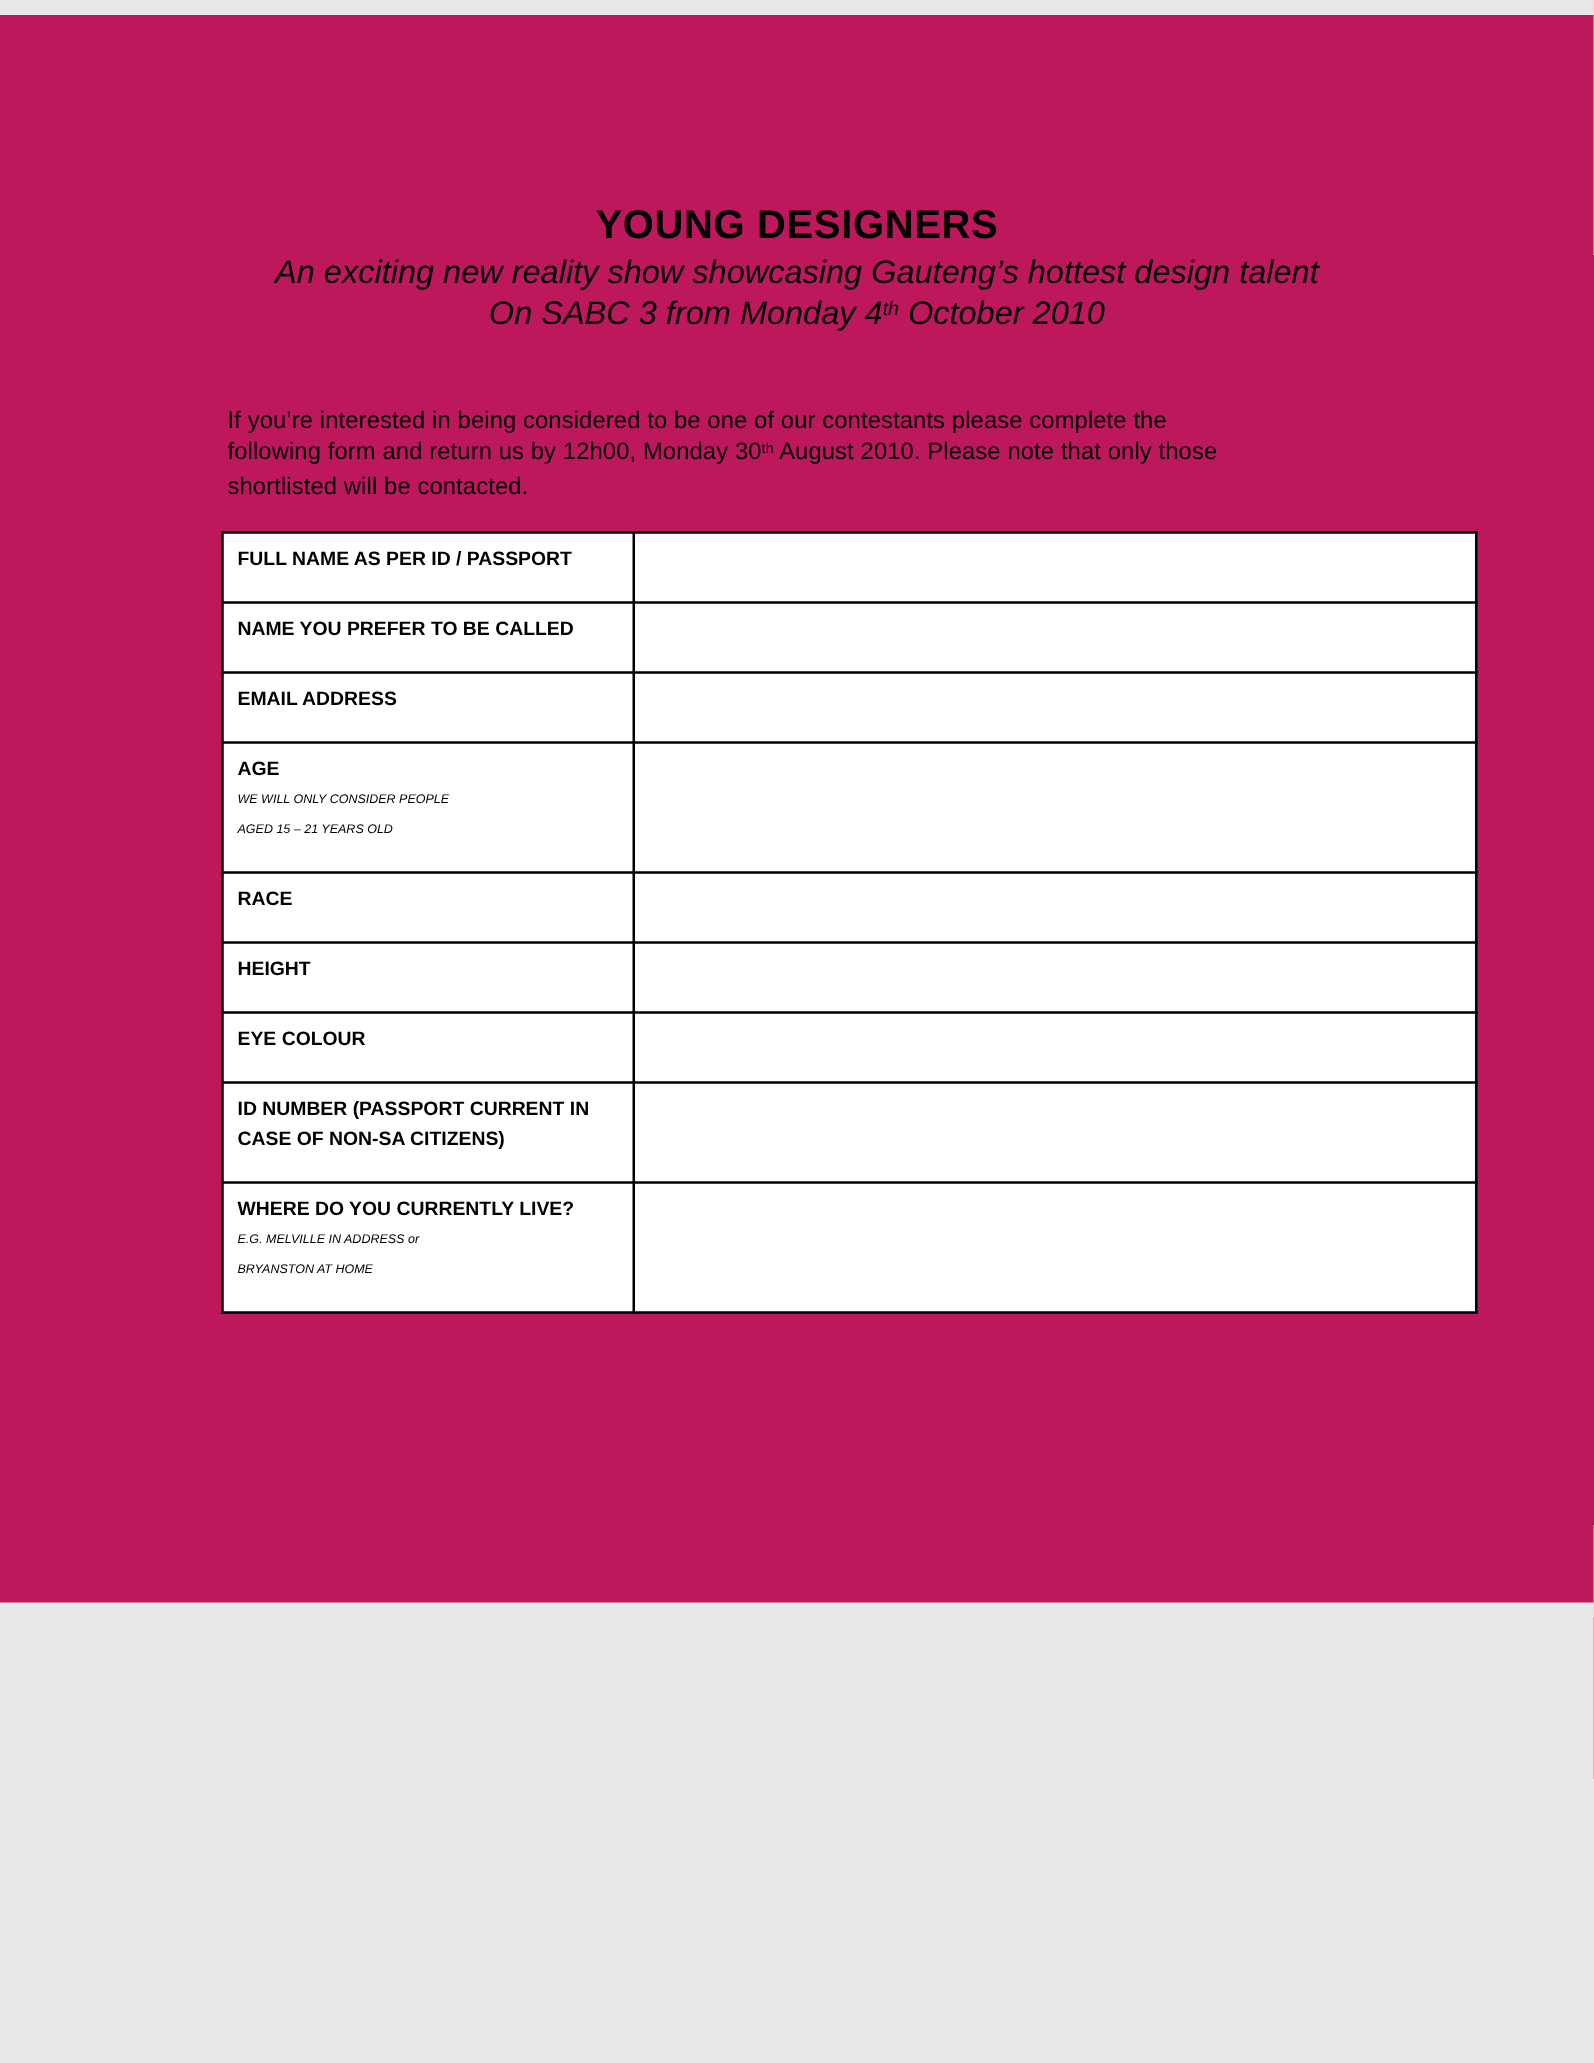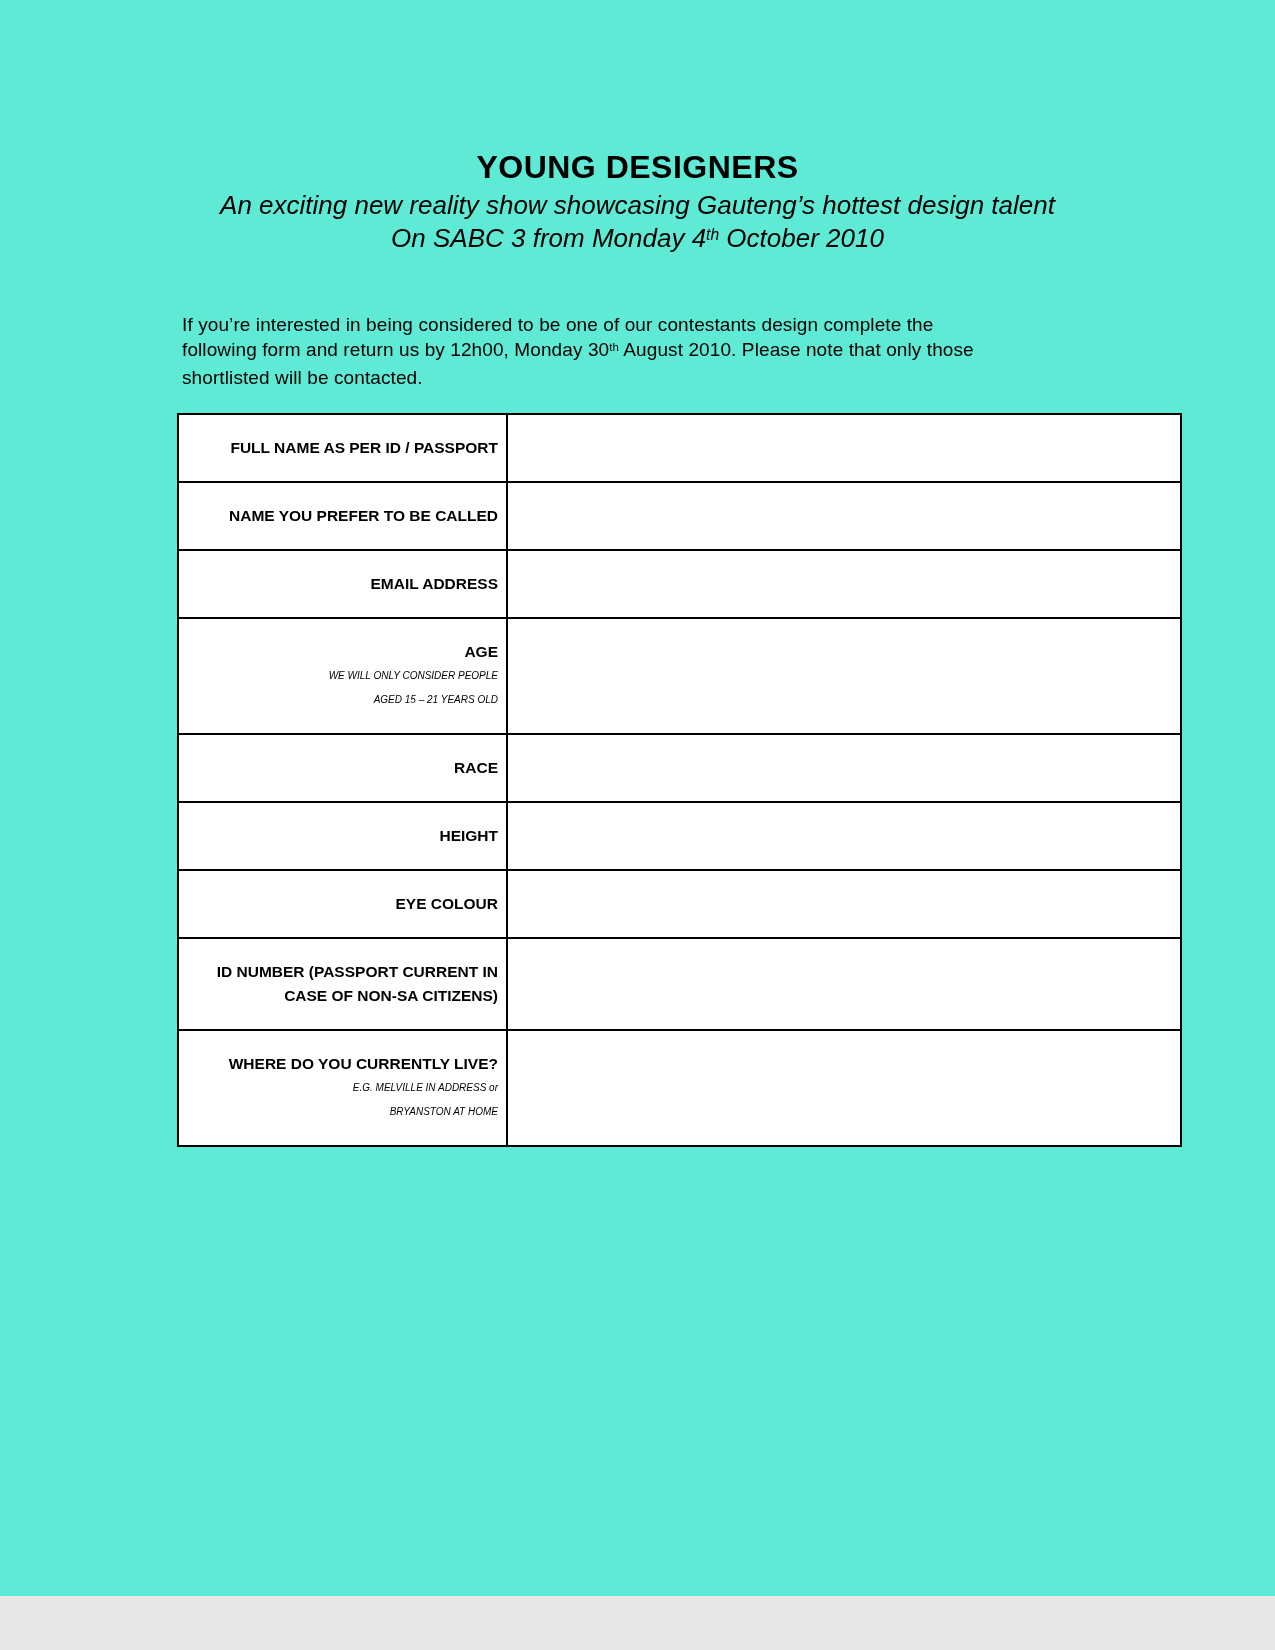--- a/index.html
+++ b/index.html
@@ -1,22 +1,22 @@
 <!DOCTYPE html>
 <html><head>
 <meta charset="utf-8">
 <style>
   * { box-sizing: border-box; }
   html, body { margin: 0; padding: 0; background: #e8e8e8; }
   .page {
     position: relative;
     width: 1275px;
-    height: 1596px;
-    margin: 0 auto;
-    background: #5eead4;
+    height: 1270px;
+    margin: 12px auto;
+    background: #be185d;
     font-family: "Liberation Sans", "DejaVu Sans", sans-serif;
     color: #000000;
     overflow: hidden;
   }
   .header {
     position: absolute;
     top: 148px;
     left: 0;
     width: 1275px;
     text-align: center;
@@ -56,23 +56,22 @@
     border-collapse: collapse;
     table-layout: fixed;
   }
   .form-table td {
     border: 2px solid #000000;
     background: #ffffff;
   }
   col.c-label { width: 329px; }
   col.c-value { width: 674px; }
   .label-cell {
-    padding: 21px 8px 21px 11px;
+    padding: 9px 8px 21px 11px;
     vertical-align: middle;
-    text-align: right;
   }
   .field-label {
     font-weight: bold;
     font-size: 15.5px;
     line-height: 24px;
   }
   .field-note {
     font-style: italic;
     font-weight: normal;
     font-size: 10px;
@@ -87,21 +86,21 @@
 
   <div class="header">
     <h1 class="doc-title">YOUNG DESIGNERS</h1>
     <div class="subtitle">
       <div>An exciting new reality show showcasing Gauteng’s hottest design talent</div>
       <div><span>On SABC 3 from Monday 4</span><span class="sup">th</span><span> October 2010</span></div>
     </div>
   </div>
 
   <div class="intro">
-    <div>If you’re interested in being considered to be one of our contestants design complete the</div>
+    <div>If you’re interested in being considered to be one of our contestants please complete the</div>
     <div><span>following form and return us by 12h00, Monday 30</span><span class="sup">th</span><span> August 2010. Please note that only those</span></div>
     <div>shortlisted will be contacted.</div>
   </div>
 
   <table class="form-table">
     <colgroup>
         <col class="c-label">
         <col class="c-value">
       </colgroup>
     <tbody>

